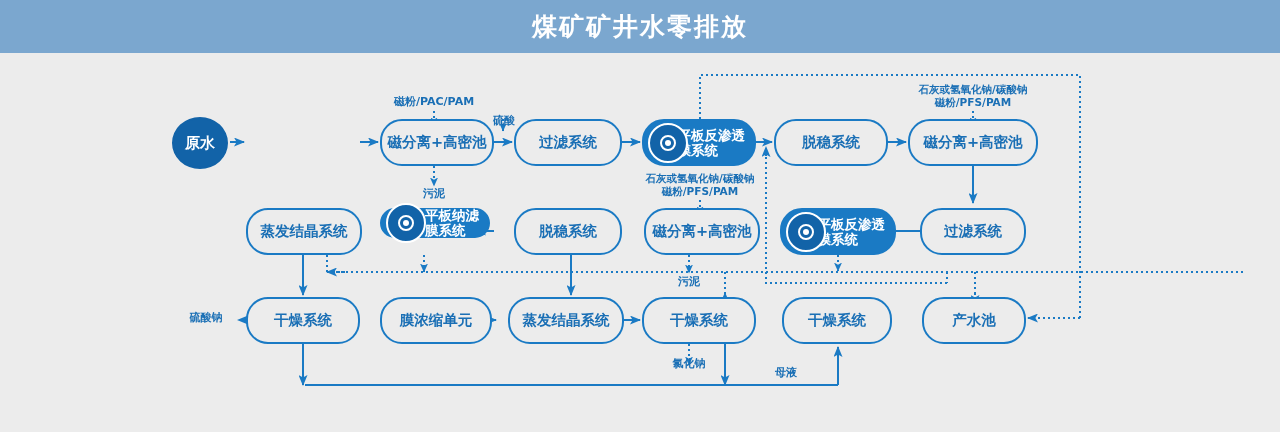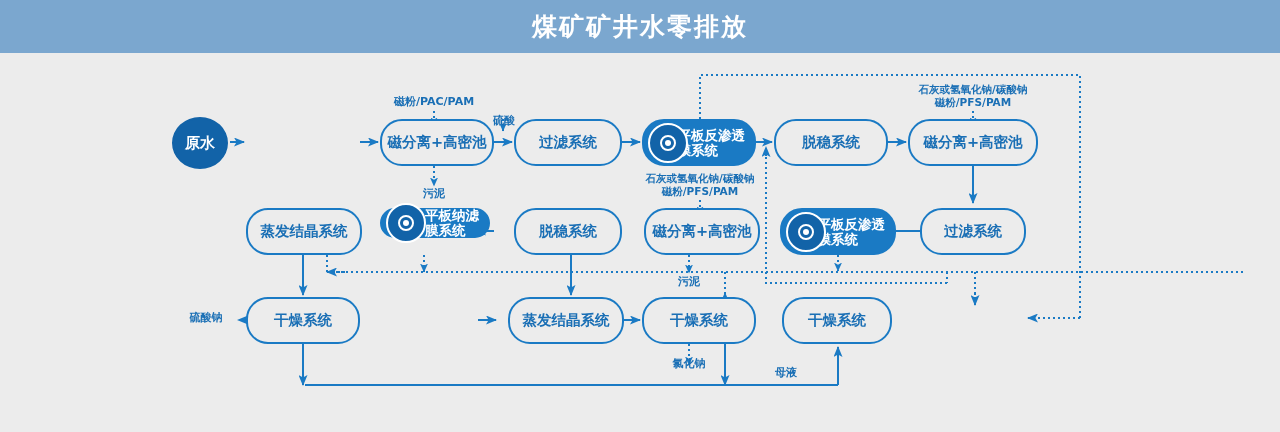--- a/index.html
+++ b/index.html
@@ -206,27 +206,29 @@
   <div class="node filled" style="left:380px;top:155px;width:110px;height:30px;">
     <span class="disc-icon"><i></i></span>
     <span>平板纳滤
 膜系统</span>
   </div>
 
   <div class="node" style="left:246px;top:155px;width:116px;height:47px;">蒸发结晶系统</div>
 
   <div class="node" style="left:246px;top:244px;width:114px;height:47px;">干燥系统</div>
 
+  <div class="node" style="left:380px;top:244px;width:112px;height:47px;">膜浓缩单元</div>
 
   <div class="node" style="left:508px;top:244px;width:116px;height:47px;">蒸发结晶系统</div>
 
   <div class="node" style="left:642px;top:244px;width:114px;height:47px;">干燥系统</div>
 
   <div class="node" style="left:782px;top:244px;width:110px;height:47px;">干燥系统</div>
 
+  <div class="node" style="left:922px;top:244px;width:104px;height:47px;">产水池</div>
 
   <div class="lbl" style="left:374px;top:42px;width:120px;">磁粉/PAC/PAM</div>
 
   <div class="lbl" style="left:478px;top:61px;width:52px;">硫酸</div>
 
   <div class="lbl" style="left:408px;top:134px;width:52px;">污泥</div>
 
   <div class="lbl sm" style="left:893px;top:30px;width:160px;">石灰或氢氧化钠/碳酸钠
 磁粉/PFS/PAM</div>
 

